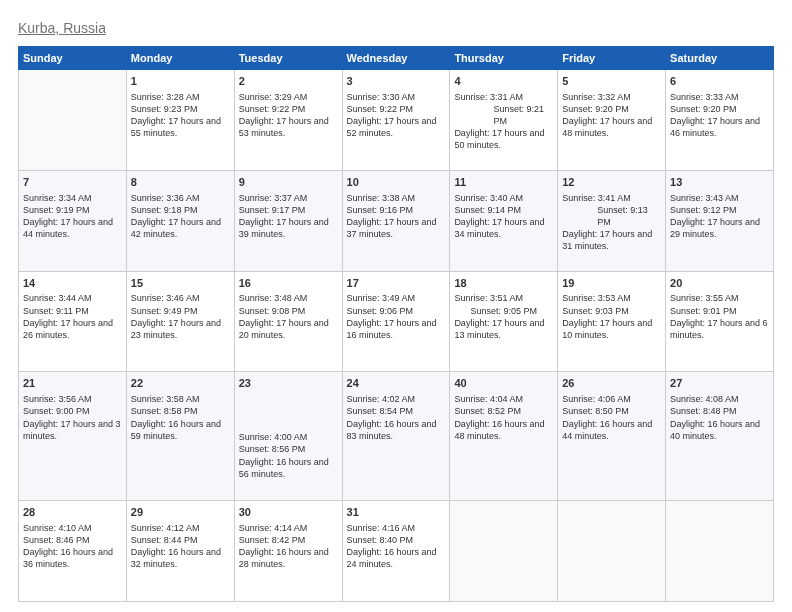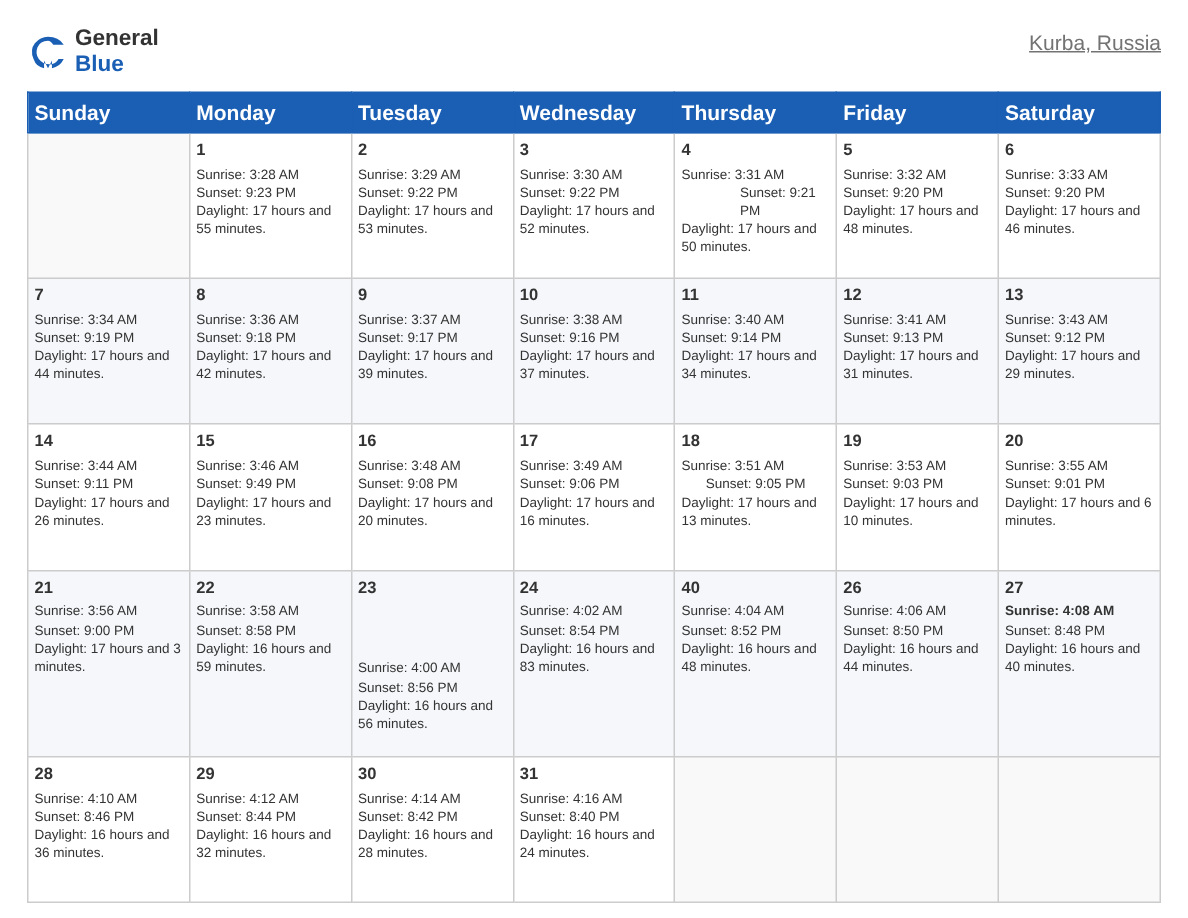--- a/index.html
+++ b/index.html
@@ -65,21 +65,21 @@
     .calendar {
       flex: 1;
       border: 1px solid #ccc;
       border-collapse: collapse;
       width: 100%;
       table-layout: fixed;
     }
     .calendar th {
       background: #1a5fb4;
       color: #fff;
-      font-size: 14px;
+      font-size: 11px;
       font-weight: bold;
       padding: 5px 4px;
       text-align: left;
       border: 1px solid #1a5fb4;
     }
     .calendar td {
       vertical-align: top;
       padding: 4px 4px;
       border: 1px solid #ccc;
       font-size: 9px;
@@ -100,29 +100,20 @@
     }
     .cell-empty {
       background: #f9f9f9 !important;
     }
   </style>
 </head>
 <body>
 
 <div class="page">
   <div class="header">
-    <div class="logo">
-      <svg class="logo-icon" viewBox="0 0 32 32">
-        <path d="M16 4 Q24 4 28 10 L20 10 Q18 7 16 7 Q10 7 8 12 Q6 17 9 21 Q12 25 17 25 Q22 25 24 21 L28 21 Q25 27 19 28 L19 22 L16 28 L13 22 L13 28 Q7 27 5 21 Q2 14 6 9 Q10 4 16 4Z" fill="#1a5fb4"></path>
-      </svg>
-      <div class="logo-text">
-        <span class="logo-general">General</span>
-        <span class="logo-blue">Blue</span>
-      </div>
-    </div>
     <div class="title-block">
       <div class="title-location">Kurba, Russia</div>
     </div>
   </div>
 
   <table class="calendar">
     <thead>
       <tr>
         <th>Sunday</th>
         <th>Monday</th>
@@ -200,21 +191,21 @@
           </td>
           <td>
             <span class="day-num">11</span>
             <span style="display: block;">Sunrise: 3:40 AM</span>
             <span style="display: block;">Sunset: 9:14 PM</span>
             <span style="display: block;">Daylight: 17 hours and 34 minutes.</span>
           </td>
           <td>
             <span class="day-num">12</span>
             <span style="display: block;">Sunrise: 3:41 AM</span>
-            <span style="display: block;">Sunset: 9:13 PM</span>
+            <span style="display: block; margin-left: 35px;">Sunset: 9:13 PM</span>
             <span style="display: block;">Daylight: 17 hours and 31 minutes.</span>
           </td>
           <td>
             <span class="day-num">13</span>
             <span style="display: block;">Sunrise: 3:43 AM</span>
             <span style="display: block;">Sunset: 9:12 PM</span>
             <span style="display: block;">Daylight: 17 hours and 29 minutes.</span>
           </td>
         </tr>
         <tr>
@@ -293,21 +284,21 @@
             <span style="display: block;">Daylight: 16 hours and 48 minutes.</span>
           </td>
           <td>
             <span class="day-num">26</span>
             <span style="display: block;">Sunrise: 4:06 AM</span>
             <span style="display: block;">Sunset: 8:50 PM</span>
             <span style="display: block;">Daylight: 16 hours and 44 minutes.</span>
           </td>
           <td>
             <span class="day-num">27</span>
-            <span style="display: block; font-weight: bold;">Sunrise: 4:08 AM</span>
+            <span style="display: block;">Sunrise: 4:08 AM</span>
             <span style="display: block;">Sunset: 8:48 PM</span>
             <span style="display: block;">Daylight: 16 hours and 40 minutes.</span>
           </td>
         </tr>
         <tr>
           <td>
             <span class="day-num">28</span>
             <span style="display: block;">Sunrise: 4:10 AM</span>
             <span style="display: block;">Sunset: 8:46 PM</span>
             <span style="display: block;">Daylight: 16 hours and 36 minutes.</span>

